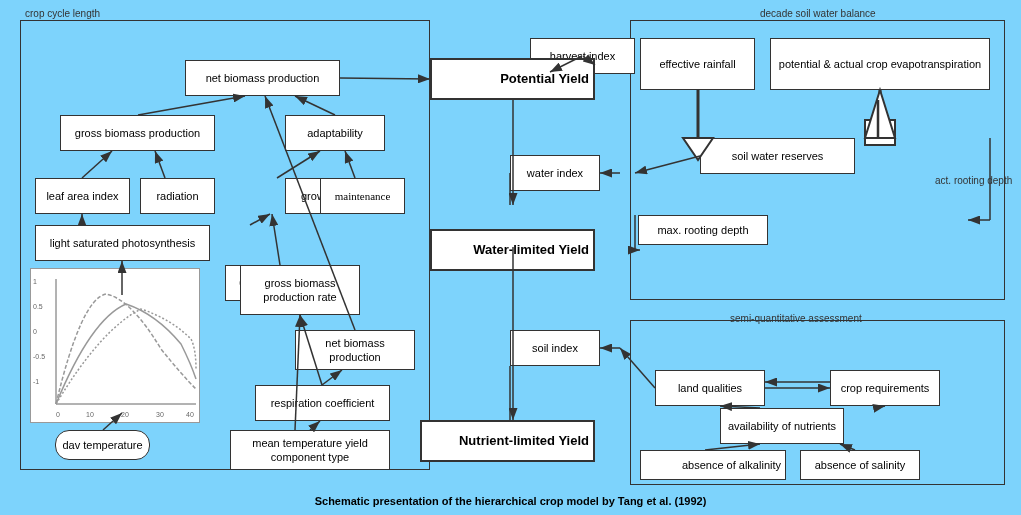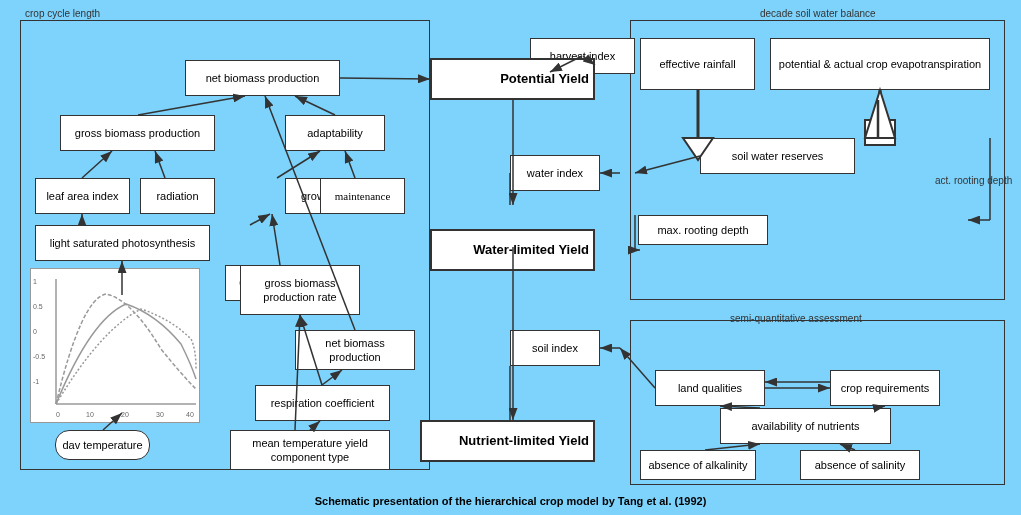--- a/index.html
+++ b/index.html
@@ -215,25 +215,25 @@
   <span class="region-label" style="left:935px;top:175px;font-size:10px;">act. rooting depth</span>
 
   <div class="box" style="left:655px;top:370px;width:110px;height:36px;">
     <span>land qualities</span>
   </div>
 
   <div class="box" style="left:830px;top:370px;width:110px;height:36px;">
     <span>crop requirements</span>
   </div>
 
-  <div class="box" style="left:720px;top:408px;width:171px;height:36px;">
+  <div class="box" style="left:720px;top:408px;width:124px;height:36px;">
     <span>availability of nutrients</span>
   </div>
 
-  <div class="box" style="left:640px;top:450px;width:116px;height:30px;">
+  <div class="box" style="left:640px;top:450px;width:146px;height:30px;justify-content:flex-end;">
     <span>absence of alkalinity</span>
   </div>
 
   <div class="box" style="left:800px;top:450px;width:120px;height:30px;">
     <span>absence of salinity</span>
   </div>
 
   <svg class="arrows">
     <defs>
       <marker id="arrowhead" markerWidth="8" markerHeight="6" refX="8" refY="3" orient="auto">

